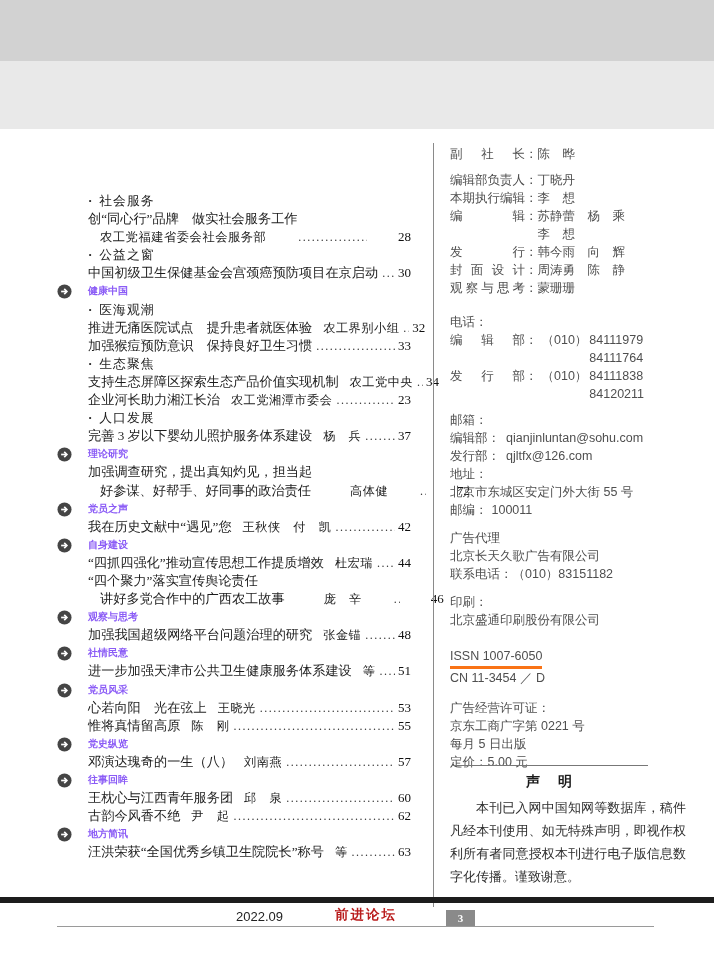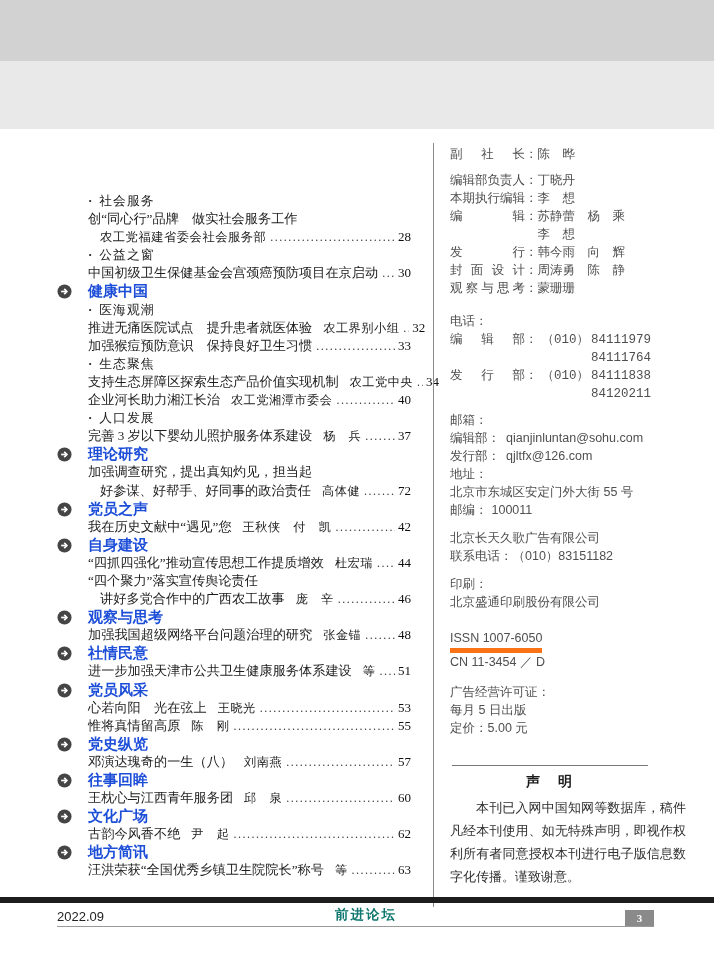--- a/index.html
+++ b/index.html
@@ -5,66 +5,66 @@
   html,body{margin:0;padding:0;background:#ffffff;}
   .canvas{position:relative;width:714px;height:967px;background:#ffffff;overflow:hidden;
           font-family:"Liberation Serif","DejaVu Serif",serif;color:#1e1e1e;}
   .band{position:absolute;left:0;width:714px;}
   .band1{top:0;height:61px;}
   .band2{top:61px;height:68px;}
   
   .toc{position:absolute;left:57px;top:192px;width:354px;}
   .trow{display:flex;align-items:baseline;line-height:18.1px;padding-left:31px;position:relative;
         font-size:13.2px;white-space:nowrap;}
-  .trow.ind{padding-left:43px;}
-  .trow.sec{font-family:"Liberation Sans","DejaVu Sans",sans-serif;font-weight:bold;font-size:15px;color:#1d4ed8;align-items:flex-end;}
+  .trow.ind{padding-left:43px;gap:28px;}
+  .trow.sec{font-family:"Liberation Sans","DejaVu Sans",sans-serif;font-weight:bold;font-size:10px;color:#8b5cf6;align-items:flex-end;}
   .arrow{position:absolute;left:0;top:2px;width:15px;height:15px;}
   .trow.sub .sbx{font-size:12.8px;letter-spacing:1px;color:#222;}
   .trow.sub .sbx::before{content:"·";font-weight:bold;margin-right:7px;letter-spacing:0;}
   .etext{color:#1c1c1c;white-space:pre;}
   .trow.kai .etext{font-size:12.3px;letter-spacing:.5px;}
   .author{font-size:12.2px;margin-left:11px;white-space:pre;color:#222;letter-spacing:.5px;}
   .leader{flex:1;overflow:hidden;white-space:nowrap;margin:0 3px 0 4px;color:#3a3a3a;min-width:6px;}
   .leader::after{content:"................................................................................";
                  font-size:12px;letter-spacing:1.5px;}
   .pg{font-size:13px;color:#101010;}
   
   .divider{position:absolute;left:433px;top:143px;width:1px;height:764px;background:#8a8a8a;}
   
   .info{position:absolute;left:450px;top:145px;width:250px;
         font-family:"Liberation Sans","DejaVu Sans",sans-serif;font-size:12.5px;color:#4f4f4f;line-height:18px;}
   .srow,.prow,.mrow{display:flex;align-items:baseline;white-space:pre;}
   .srow:first-child{margin-bottom:8px;}
   .slabel{display:inline-block;width:75px;text-align:justify;text-align-last:justify;}
   .scolon.hid{visibility:hidden;}
   .sval{white-space:pre;}
-  .phone-sec{margin-top:16px;font-family:Liberation Mono, monospace;}
+  .phone-sec{margin-top:16px;}
   .pfx{margin:0 2px 0 4px;}
   .pnums div{white-space:nowrap;}
   .mail-sec{margin-top:8px;}
   .mrow .mlabel{margin-right:6px;}
   .addr-zip span{margin-right:4px;}
   .ad-sec{margin-top:10px;}
   .print-sec{margin-top:10px;}
   .issn-sec{margin-top:18px;}
-  .issn{display:inline-block;border-bottom:5px solid #f97316;padding-bottom:1px;}
+  .issn{display:inline-block;border-bottom:3px solid #f97316;padding-bottom:1px;}
   .license-sec{margin-top:12px;}
   
   .statement{position:absolute;left:450px;top:765px;width:236px;}
   .stmt-line{width:196px;border-top:1px solid #777;margin-left:2px;}
   .stmt-title{margin-top:7px;text-align:center;width:200px;font-weight:bold;font-size:14px;color:#1a1a1a;
               font-family:"Liberation Sans","DejaVu Sans",sans-serif;letter-spacing:2px;}
   .stmt-body{margin:5px 0 0 0;font-size:13px;line-height:23px;text-align:justify;text-indent:2em;color:#2e2e2e;}
   
   .darkband{position:absolute;left:0;top:897px;width:714px;height:6px;}
   .footer{position:absolute;left:57px;top:905px;width:597px;height:21px;
-          display:flex;justify-content:space-between;align-items:flex-end;border-bottom:1.5px solid #9a9a9a;}
+          display:flex;justify-content:center;align-items:flex-end;border-bottom:1.5px solid #9a9a9a;gap:40px;}
   .f-issue{font-family:"Liberation Sans","DejaVu Sans",sans-serif;font-size:13px;color:#222;
            padding-bottom:2px;margin-right:12px;}
-  .f-mag{font-weight:bold;font-size:13.5px;color:#0f766e;padding-bottom:2px;letter-spacing:2px;}
+  .f-mag{font-weight:bold;font-size:13.5px;color:#b91c1c;padding-bottom:2px;letter-spacing:2px;}
   .badge{width:29px;height:16px;margin-left:9px;display:flex;align-items:center;justify-content:center;
          color:#fff;font-size:11px;font-weight:bold;}
 </style>
 </head>
 <body>
 
 <div class="canvas">
   <div class="band band1" style="background: rgb(210, 210, 210);"></div>
   <div class="band band2" style="background: rgb(233, 233, 233);"></div>
 
@@ -116,21 +116,21 @@
       <div class="trow line">
         <span class="etext">支持生态屏障区探索生态产品价值实现机制</span>
         <span class="author">农工党中央</span>
         <span class="leader"></span>
         <span class="pg">34</span>
       </div>
       <div class="trow line">
         <span class="etext">企业河长助力湘江长治</span>
         <span class="author">农工党湘潭市委会</span>
         <span class="leader"></span>
-        <span class="pg">40</span>
+        <span class="pg">23</span>
       </div>
       <div class="trow sub">
         <span class="sbx">人口发展</span>
       </div>
       <div class="trow line">
         <span class="etext">完善 3 岁以下婴幼儿照护服务体系建设</span>
         <span class="author">杨　兵</span>
         <span class="leader"></span>
         <span class="pg">37</span>
       </div>
@@ -256,28 +256,20 @@
             <path d="M4.4 8h5.4" stroke="#fff" stroke-width="1.8" fill="none"></path>
             <path d="M7.7 5.2 10.5 8 7.7 10.8" stroke="#fff" stroke-width="1.8" fill="none"></path>
           </svg></span>
         <span class="stx">往事回眸</span>
       </div>
       <div class="trow line">
         <span class="etext">王枕心与江西青年服务团</span>
         <span class="author">邱　泉</span>
         <span class="leader"></span>
         <span class="pg">60</span>
-      </div>
-      <div class="trow sec">
-        <span class="arrow"><svg viewBox="0 0 16 16" width="15" height="15">
-            <circle cx="8" cy="8" r="7.5" fill="#454545"></circle>
-            <path d="M4.4 8h5.4" stroke="#fff" stroke-width="1.8" fill="none"></path>
-            <path d="M7.7 5.2 10.5 8 7.7 10.8" stroke="#fff" stroke-width="1.8" fill="none"></path>
-          </svg></span>
-        <span class="stx">文化广场</span>
       </div>
       <div class="trow line">
         <span class="etext">古韵今风香不绝</span>
         <span class="author">尹　起</span>
         <span class="leader"></span>
         <span class="pg">62</span>
       </div>
       <div class="trow sec">
         <span class="arrow"><svg viewBox="0 0 16 16" width="15" height="15">
             <circle cx="8" cy="8" r="7.5" fill="#454545"></circle>
@@ -323,38 +315,40 @@
           <div class="mrow"><span class="mlabel">发行部：</span><span>qjltfx@126.com</span></div>
         </div>
       <div>地址：</div>
       <div>北京市东城区安定门外大街 55 号</div>
       <div class="addr-zip">
         <span>邮编：</span><span>100011</span>
       </div>
     </div>
 
     <div class="ad-sec">
+      <div>广告代理</div>
       <div>北京长天久歌广告有限公司</div>
       <div>
         <span>联系电话：</span><span>（010）83151182</span>
       </div>
     </div>
 
     <div class="print-sec">
       <div>印刷：</div>
       <div>北京盛通印刷股份有限公司</div>
     </div>
 
     <div class="issn-sec">
       <div><span class="issn">ISSN 1007-6050</span></div>
       <div>CN 11-3454 ／ D</div>
     </div>
 
     <div class="license-sec">
       <div>广告经营许可证：</div>
+      <div>京东工商广字第 0221 号</div>
       <div>每月 5 日出版</div>
       <div>定价：5.00 元</div>
     </div>
   </div>
 
   <div class="statement">
     <div class="stmt-line"></div>
     <div class="stmt-title">声　明</div>
     <p class="stmt-body">本刊已入网中国知网等数据库，稿件凡经本刊使用、如无特殊声明，即视作权利所有者同意授权本刊进行电子版信息数字化传播。谨致谢意。</p>
   </div>

